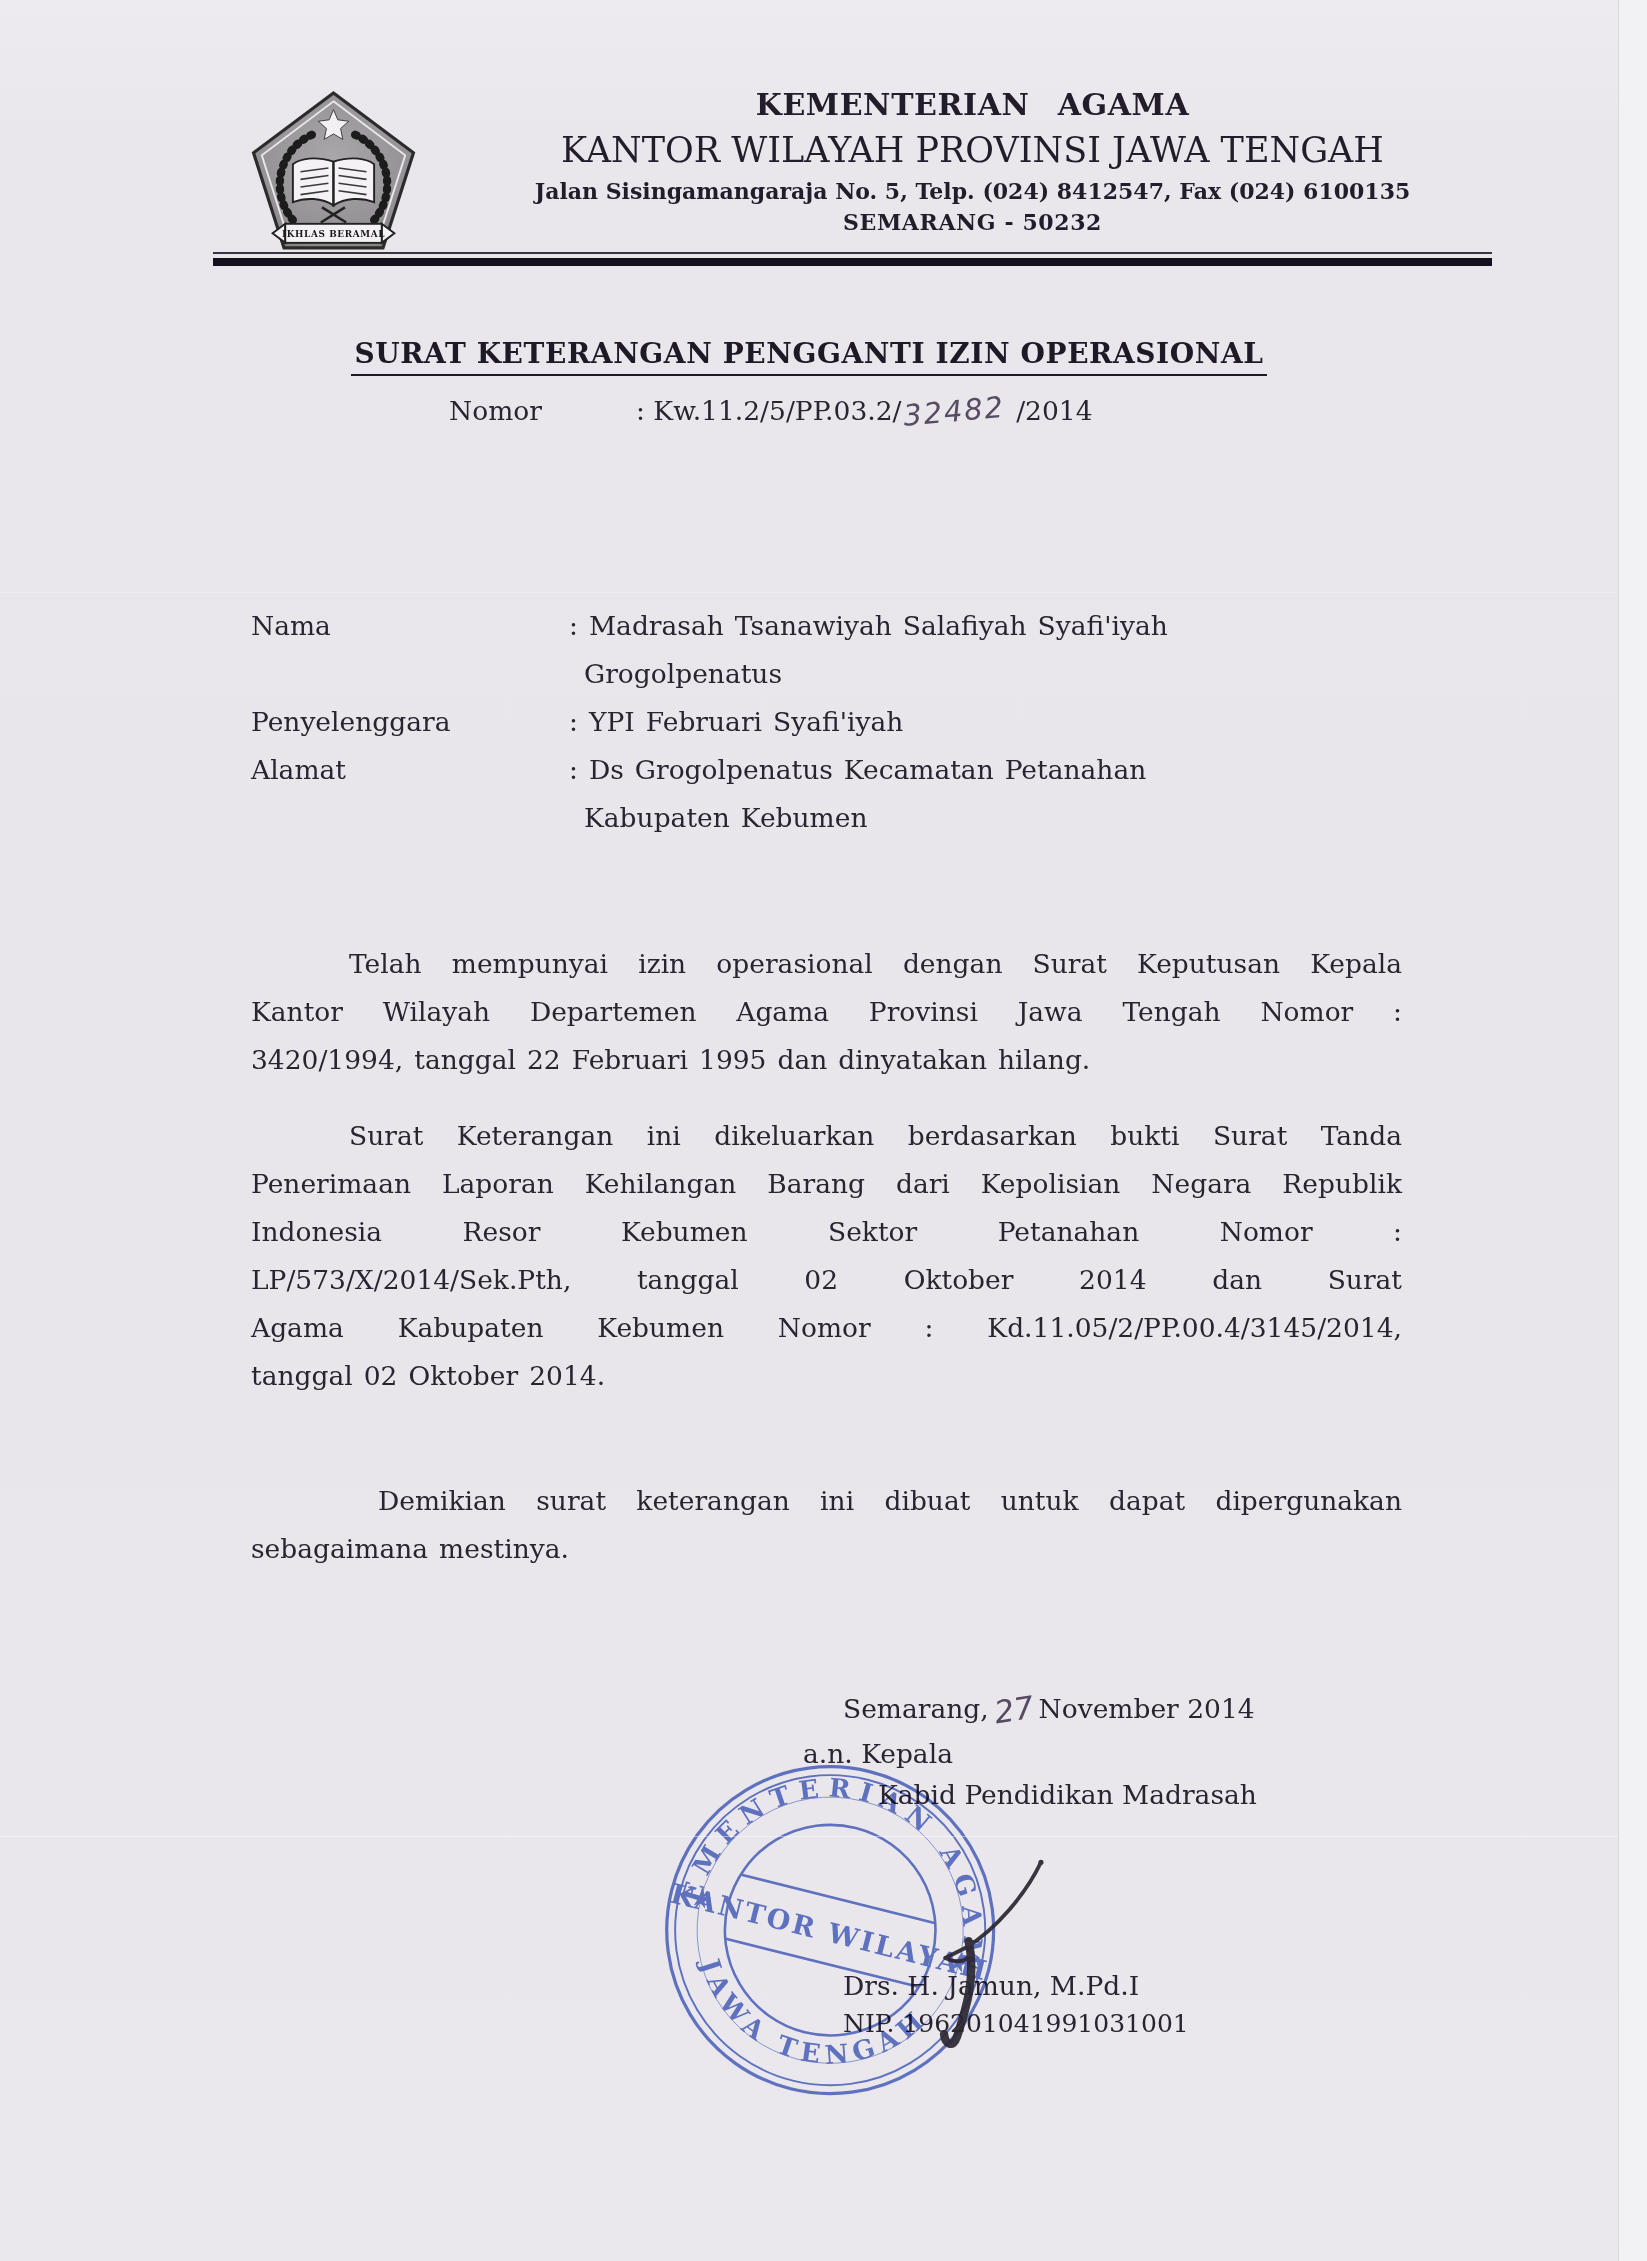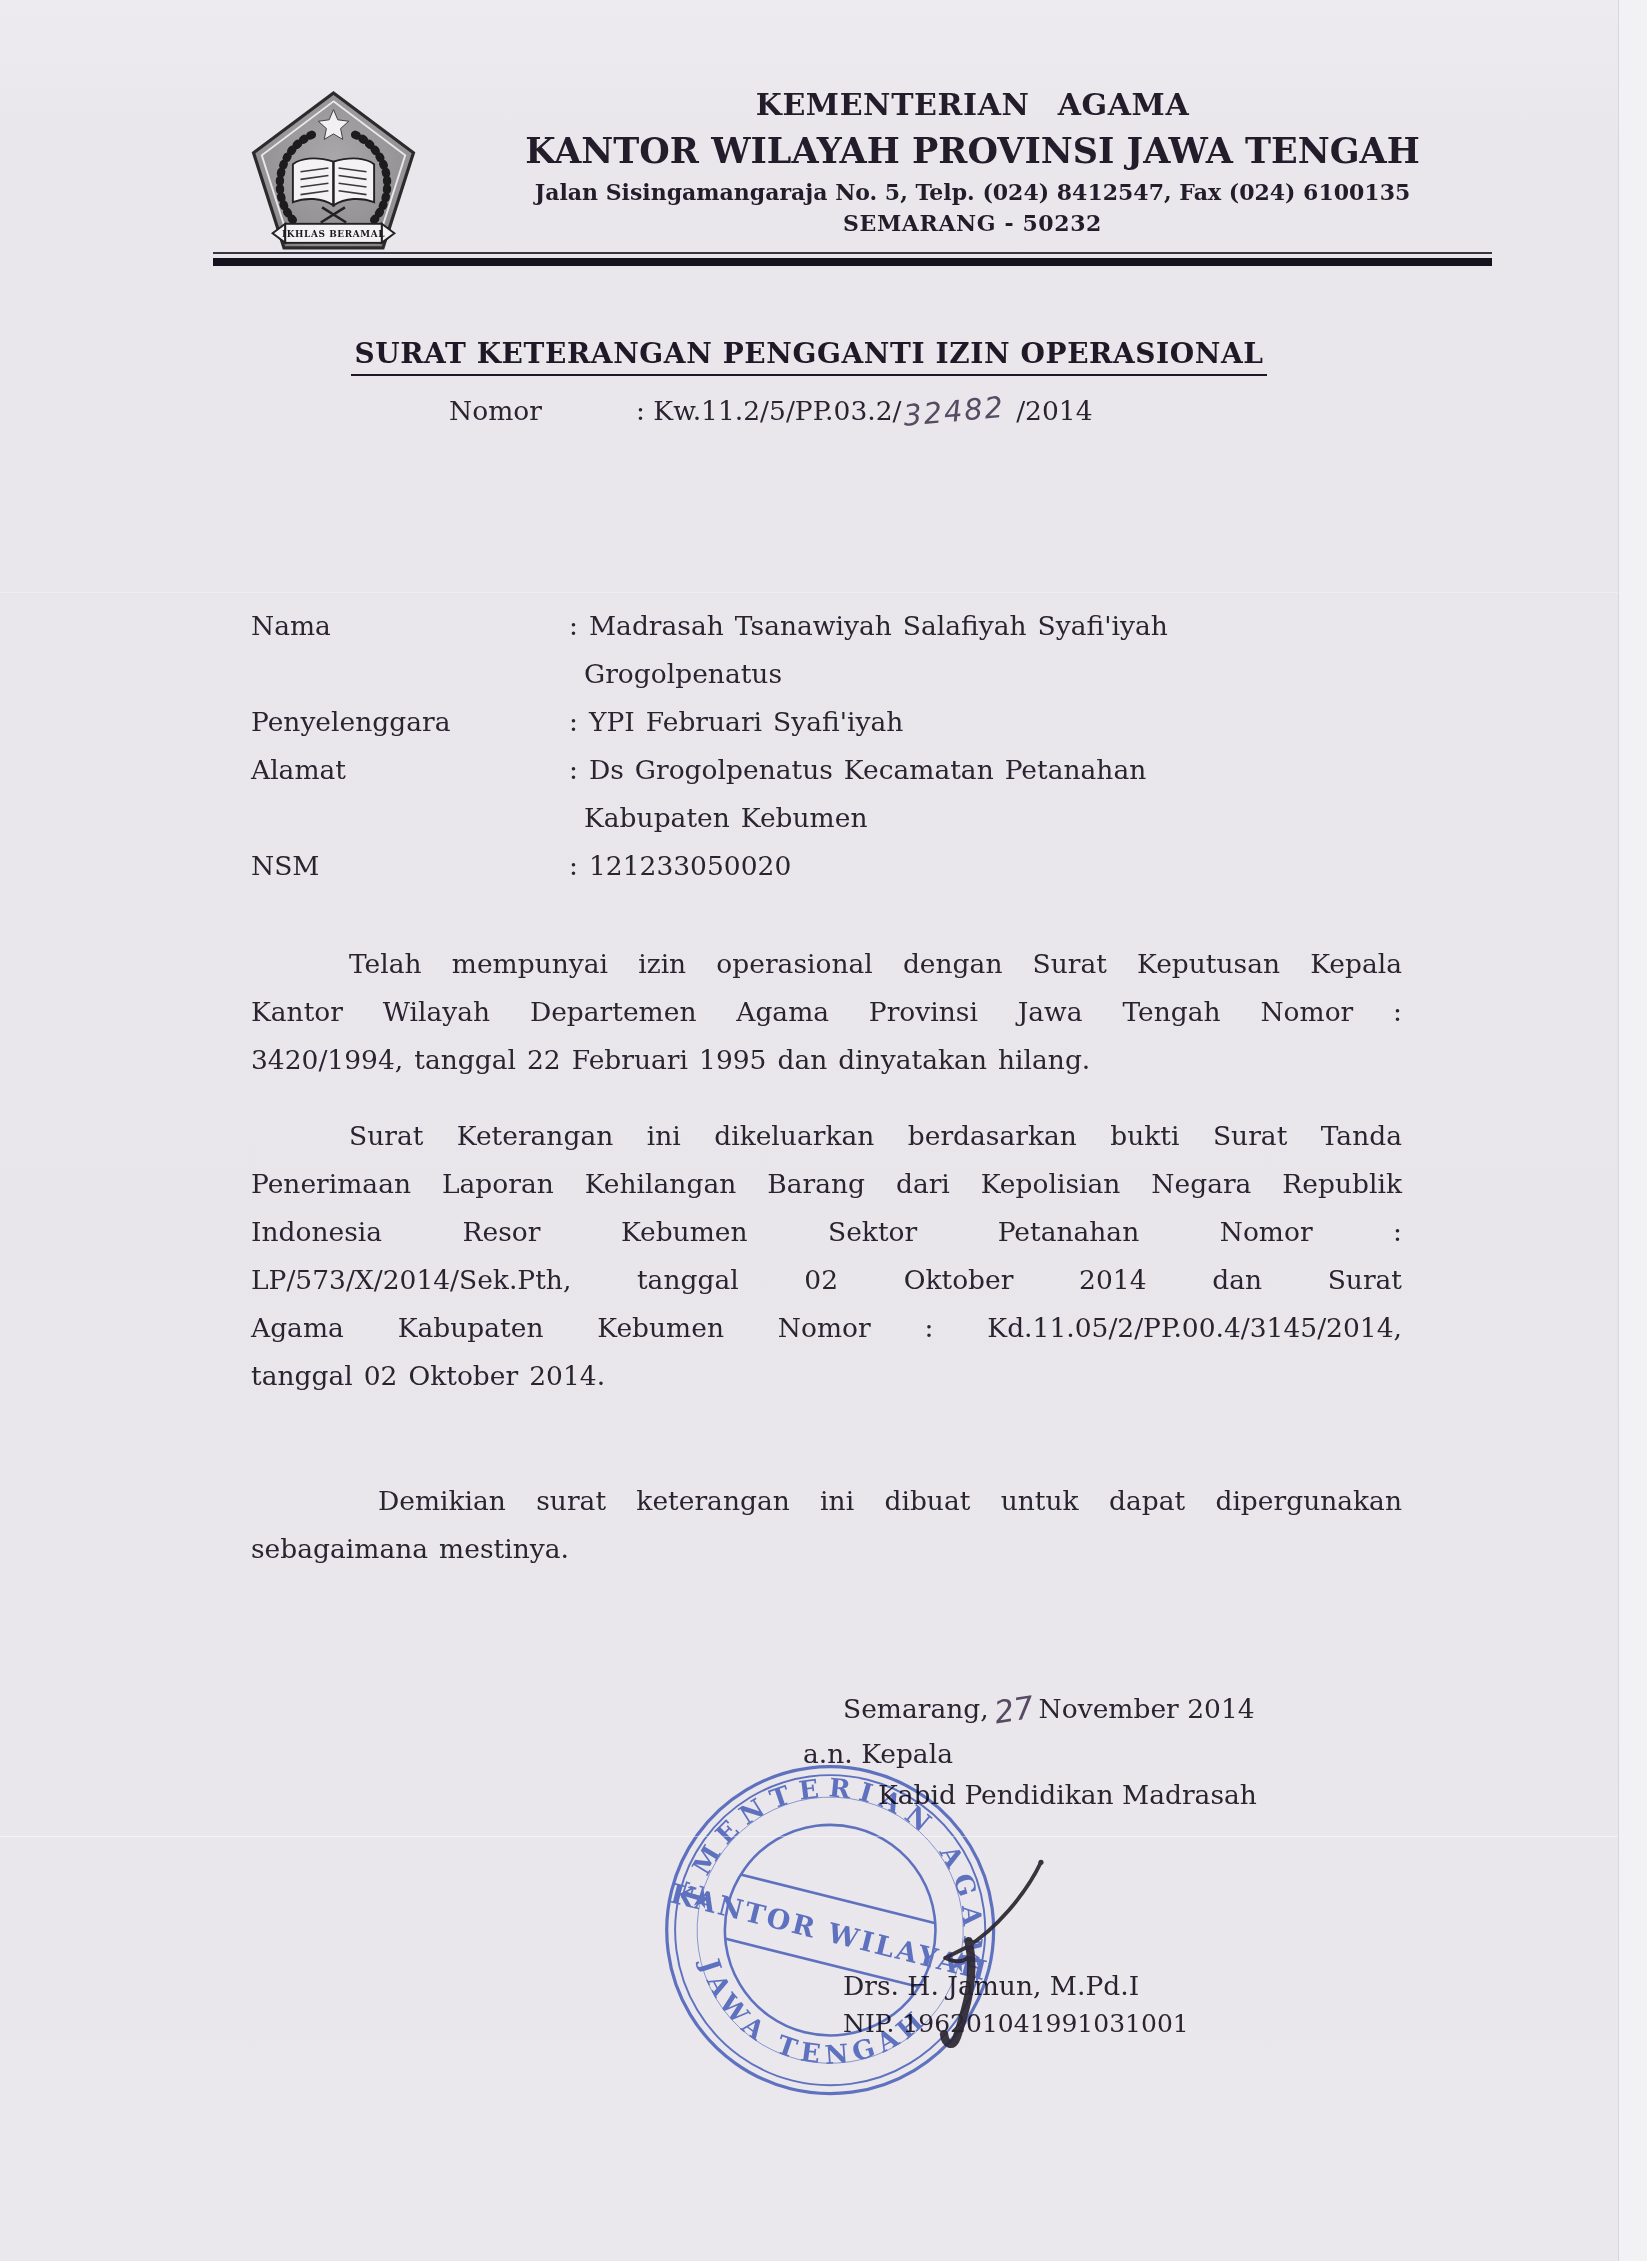--- a/index.html
+++ b/index.html
@@ -11,21 +11,21 @@
   }
   .paper-edge { position:absolute; right:0; top:0; width:28px; height:100%;
     background:#f2f1f4; border-left:0.6px solid #d9d6dd; }
   .crease-h  { position:absolute; left:0;  top:1836px; width:1647px; height:1.3px; background:rgba(255,255,255,.45); }
   .crease-h2 { position:absolute; left:0;  top:592px;  width:1647px; height:1.3px; background:rgba(255,255,255,.3); }
 
   
   .logo { position:absolute; left:251px; top:89px; width:165px; height:163px; }
   .hdr  { position:absolute; left:488px; top:87px; width:969px; text-align:center; color:#221c2b; }
   .h-min  { font-size:30px; font-weight:bold; word-spacing:17px; letter-spacing:0.6px; margin-bottom:7.8px; }
-  .h-off  { font-size:35px; font-weight:bold; margin-bottom:8.4px; }
+  .h-off  { font-size:35px; font-weight:normal; margin-bottom:8.4px; }
   .h-addr { font-size:22px; font-weight:bold; margin-bottom:4.5px; }
   .h-city { font-size:22px; font-weight:bold; letter-spacing:0.6px; }
   .rule-thin  { position:absolute; left:213px; top:252px; width:1279px; height:1.9px;  background:#3a3443; }
   .rule-thick { position:absolute; left:213px; top:258px; width:1279px; height:7.8px; background:#16111e; }
 
   
   .title-wrap { position:absolute; left:234px; top:337px; width:1150px; text-align:center; }
   .title { display:inline-block; font-size:28px; font-weight:bold; letter-spacing:0.6px; color:#1f1927;
            border-bottom:2.6px solid #1f1927; padding:0 3.9px 3.9px; }
   .nomor { position:absolute; left:449px; top:388px; font-size:26.5px; line-height:45px; white-space:nowrap; }
@@ -131,23 +131,20 @@
       <span class="flabel">Nama</span><span>: Madrasah Tsanawiyah Salafiyah Syafi'iyah</span>
     </div>
     <div class="frow fcont">Grogolpenatus</div>
     <div class="frow">
       <span class="flabel">Penyelenggara</span><span>: YPI Februari Syafi'iyah</span>
     </div>
     <div class="frow">
       <span class="flabel">Alamat</span><span>: Ds Grogolpenatus Kecamatan Petanahan</span>
     </div>
     <div class="frow fcont">Kabupaten Kebumen</div>
-    <div class="frow">
-      <span class="flabel">NSM</span><span>: 121233050020</span>
-    </div>
   </div>
 
   <div class="blk p2">
     <div class="ln just ind150">Telah mempunyai izin operasional dengan Surat Keputusan Kepala</div>
     <div class="ln just">Kantor Wilayah Departemen Agama Provinsi Jawa Tengah Nomor :</div>
     <div class="ln">3420/1994, tanggal 22 Februari 1995 dan dinyatakan hilang.</div>
   </div>
 
   <div class="blk p3">
     <div class="ln just ind150">Surat Keterangan ini dikeluarkan berdasarkan bukti Surat Tanda</div>

